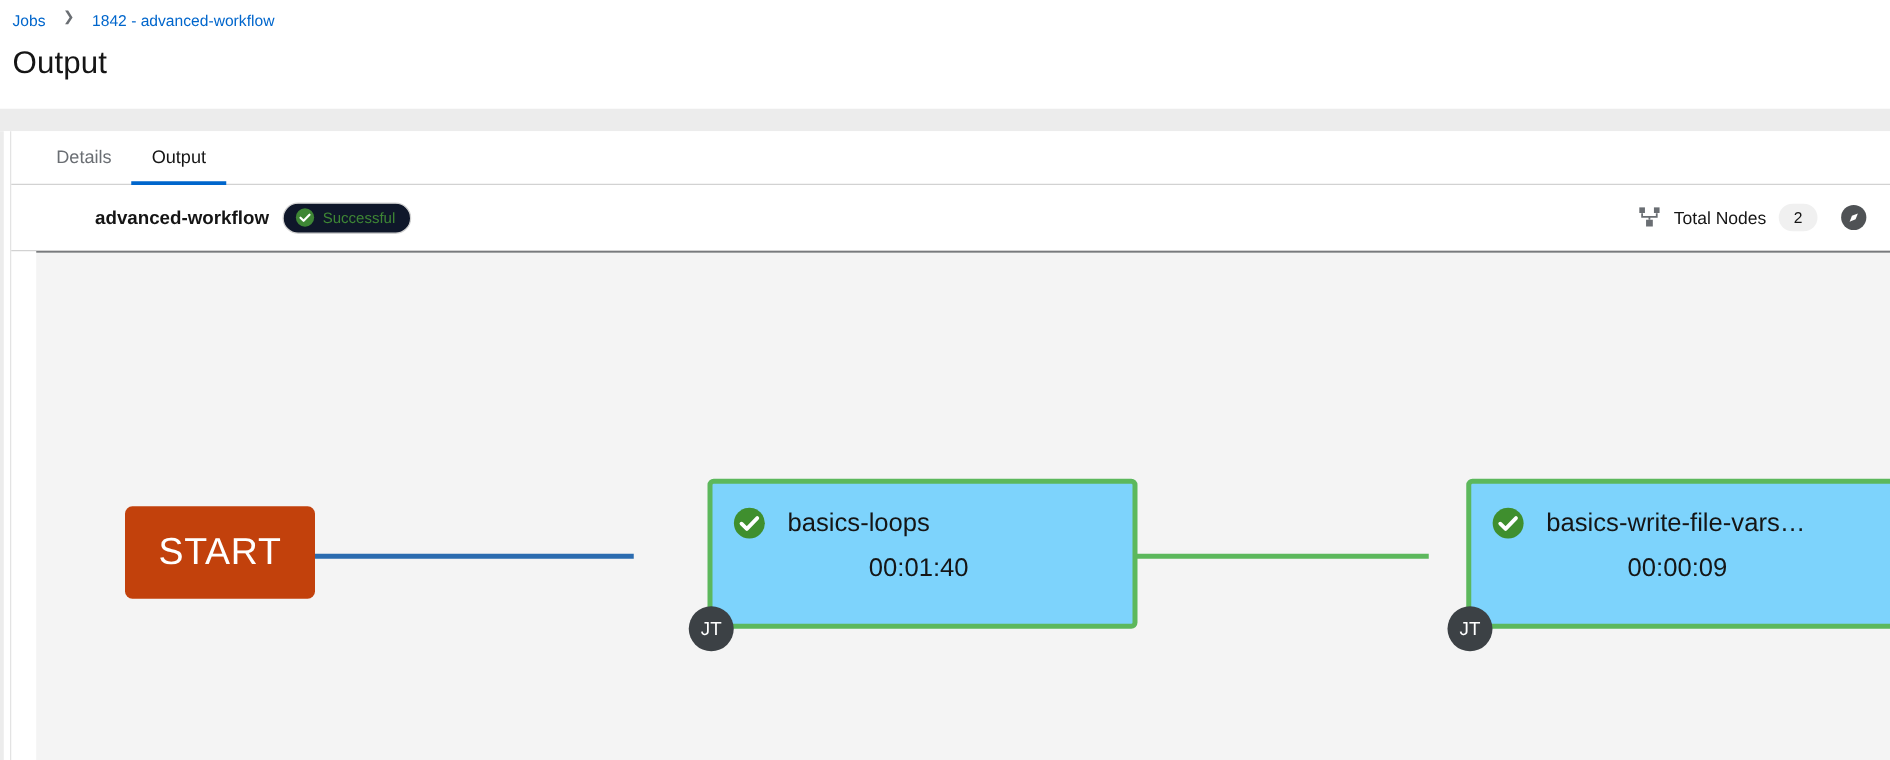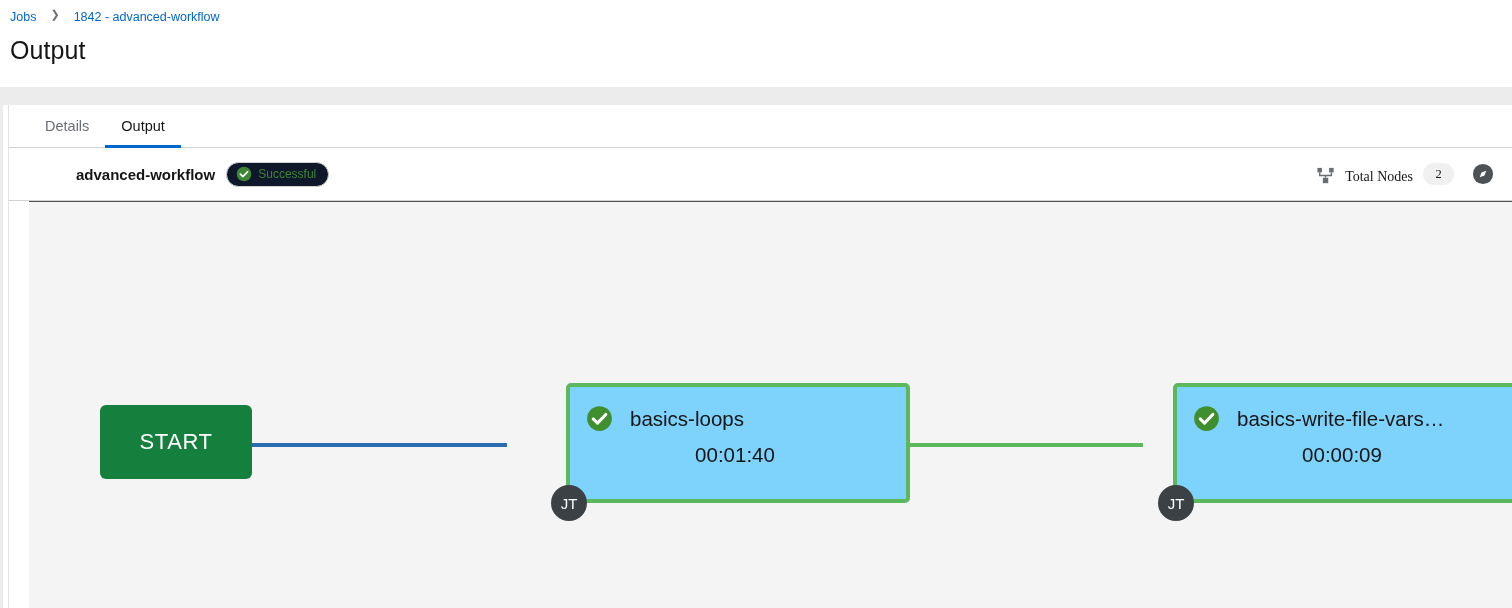--- a/index.html
+++ b/index.html
@@ -54,21 +54,21 @@
     border-bottom:1px solid #d2d2d2;
   }
   .wf-name { font-size:15px; font-weight:bold; color:#151515; margin-right:11px;margin-left:47px; }
   .badge-pill {
     display:inline-flex; align-items:center; gap:6px;
     height:25px; padding:0 12px 0 9px;
     border:1px solid #d2d2d2; border-radius:14px;
     background:#0f172a; font-size:12px; color:#3e8635; cursor:pointer;
   }
   .spacer { flex:1; }
-  .nodes-group { display:flex; align-items:flex-end; gap:10px;font-family:Liberation Serif, serif; }
+  .nodes-group { display:flex; align-items:center; gap:10px; }
   .topology-icon { width:18px; height:18px; display:block; }
   .nodes-label { font-size:14px; color:#151515; }
   .count-pill {
     min-width:31px; height:22px; border-radius:12px; background:#f0f0f0;
     display:inline-flex; align-items:center; justify-content:center;
     font-size:12.5px; color:#151515; padding:0 9px;
   }
   .compass-btn { width:22px; height:22px; margin-left:8px; cursor:pointer; display:block; }
 
   
@@ -79,23 +79,23 @@
     border-top:1px solid #4f5255;
   }
 
   
   .link { position:absolute; height:4px; }
   .link.blue  { background:#2b6cb0; }
   .link.green { background:#5cb85c; }
 
   
   .start-node {
-    position:absolute; background:#15803d; border-radius:6px;
+    position:absolute; background:#c2410c; border-radius:6px;
     display:flex; align-items:center; justify-content:center;
-    color:#ffffff; font-size:22px; letter-spacing:.6px; cursor:pointer;
+    color:#ffffff; font-size:30px; letter-spacing:.6px; cursor:pointer;
   }
 
   
   .wf-node {
     position:absolute; background:#7dd3fc;
     border:4px solid #5cb85c; border-radius:5px; cursor:pointer;
   }
   .wf-node-head {
     display:flex; align-items:center; gap:17px;
     padding:18px 0 0 16px;

